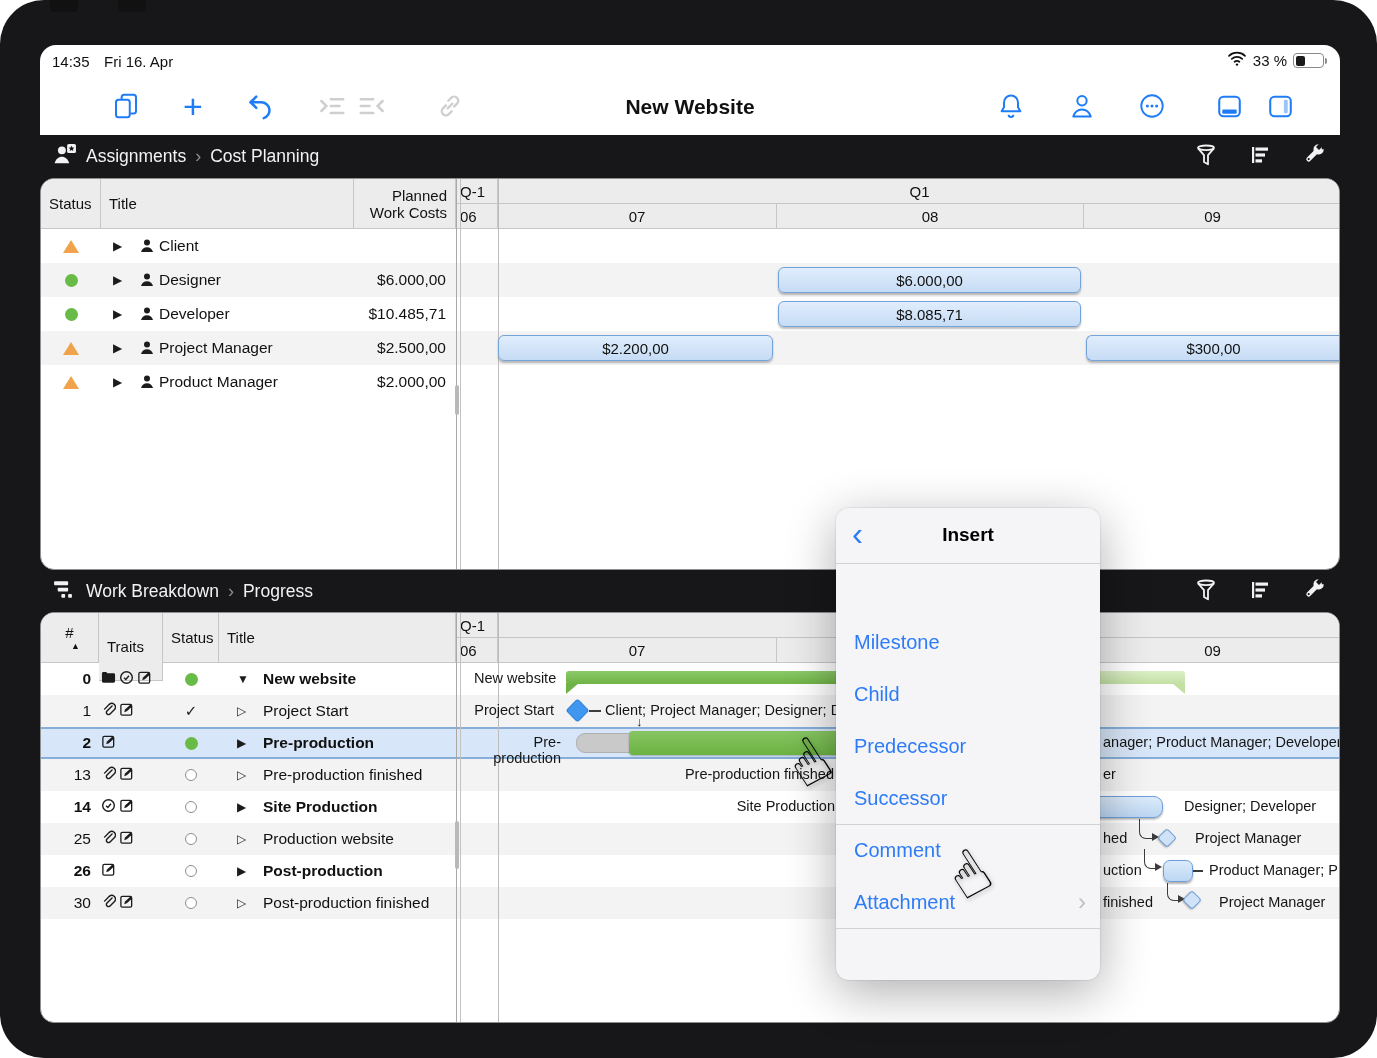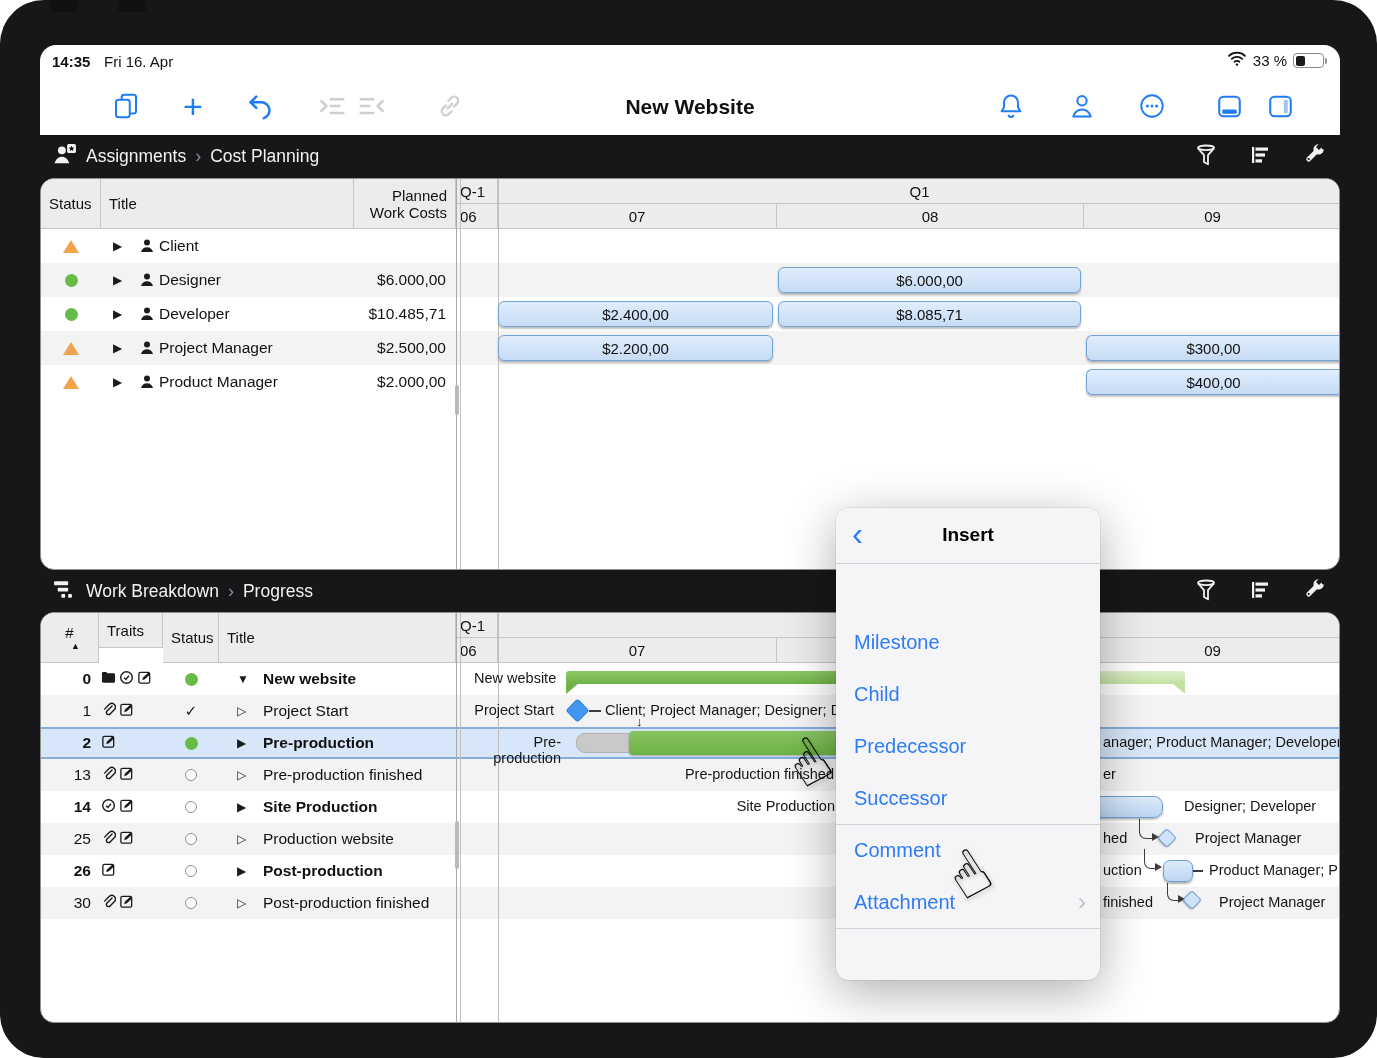--- a/index.html
+++ b/index.html
@@ -4,21 +4,21 @@
 <style>
   html,body{margin:0;padding:0;background:#fff;}
   body{font-family:"Liberation Sans","DejaVu Sans",sans-serif;color:#111;}
   #device{position:relative;width:1377px;height:1058px;background:#17171a;border-radius:44px;overflow:hidden;}
   .abs{position:absolute;}
   .nowrap{white-space:nowrap;overflow:hidden;}
 
   
   .appbar{position:absolute;left:40px;top:45px;width:1300px;height:90px;background:#fff;border-radius:16px 16px 0 0;}
   .statusrow{position:absolute;left:0;top:0;width:100%;height:33px;font-size:15px;}
-  .time{position:absolute;left:12px;top:8px;font-weight:700;}
+  .time{position:absolute;left:12px;top:8px;font-weight:400;}
   .date{position:absolute;left:64px;top:8px;font-weight:400;}
   .statusright{position:absolute;right:16px;top:6px;display:flex;align-items:center;gap:6px;}
   .battpct{font-size:15px;}
   .batt{position:relative;width:29px;height:13px;border:1px solid #8a8a8a;border-radius:4px;}
   .batt .lvl{position:absolute;left:1.5px;top:1.5px;bottom:1.5px;width:9px;background:#1b1b1b;border-radius:2px;}
   .batt .nub{position:absolute;right:-4px;top:3.5px;width:2.5px;height:6px;background:#8a8a8a;border-radius:0 2px 2px 0;}
   .toolrow{position:absolute;left:0;top:33px;width:100%;height:57px;}
   .tbtn{position:absolute;top:8px;width:40px;height:40px;display:flex;align-items:center;justify-content:center;}
   .apptitle{position:absolute;left:50%;top:17px;transform:translateX(-50%);font-size:21px;font-weight:700;}
 
@@ -299,25 +299,23 @@
         <div class="cell" style="left:118px">Product Manager</div>
         <div class="cell" style="left:265px;width:140px;justify-content:flex-end">$2.000,00</div>
       </div>
     </div>
 
     <div class="vline" style="left:415px"></div>
     <div class="vline" style="left:419px;background:#c2c2c2"></div>
     <div class="vline" style="left:457px;background:#bdbdbd"></div>
 
     <div class="cbar" style="left:737px;top:88px;width:303px">$6.000,00</div>
-    <div class="cbar" style="left:457px;top:122px;width:275px">$2.400,00</div>
     <div class="cbar" style="left:737px;top:122px;width:303px">$8.085,71</div>
     <div class="cbar" style="left:457px;top:156px;width:275px">$2.200,00</div>
     <div class="cbar cut" style="left:1045px;top:156px;width:254px">$300,00</div>
-    <div class="cbar cut" style="left:1045px;top:190px;width:254px">$400,00</div>
 
     <div class="scrollhint" style="left:414px;top:206px;height:30px"></div>
   </div>
 
   <div class="panehead" style="top:570px">
     <div class="crumb">
       <span>
         <svg width="25" height="25" viewBox="0 0 24 24" fill="#f2f2f2">
           <rect x="2" y="4" width="13.5" height="3.8" rx="0.8"></rect>
             <rect x="5.5" y="10.3" width="10" height="3.6" rx="0.8"></rect>
@@ -352,21 +350,21 @@
       </span>
     </div>
   </div>
 
   <div class="panel" style="left:40px;top:612px;width:1300px;height:411px">
 
     <div class="hc center" style="left:0;top:0;width:58px;height:50px;flex-direction:column;justify-content:center">
       <span>#</span>
         <span style="font-size:9px;margin-left:12px">▲</span>
     </div>
-    <div class="hc" style="left:58px;top:0;width:64px;height:35px">Traits</div>
+    <div class="hc" style="left:58px;top:0;width:64px;height:68px">Traits</div>
     <div class="hc" style="left:122px;top:0;width:56px;height:50px">Status</div>
     <div class="hc" style="left:178px;top:0;width:237px;height:50px">Title</div>
     <div class="hc" style="left:415px;top:0;width:42px;height:25px;padding:0 4px">Q-1</div>
     <div class="hc center" style="left:457px;top:0;width:843px;height:25px;border-right:none">Q1</div>
     <div class="hc" style="left:415px;top:25px;width:42px;height:25px;padding:0 4px">06</div>
     <div class="hc center" style="left:457px;top:25px;width:279px;height:25px">07</div>
     <div class="hc center" style="left:736px;top:25px;width:307px;height:25px">08</div>
     <div class="hc center" style="left:1043px;top:25px;width:257px;height:25px;border-right:none">09</div>
 
     <div class="rows2" style="position:absolute;left:0;top:50px;width:100%;">

